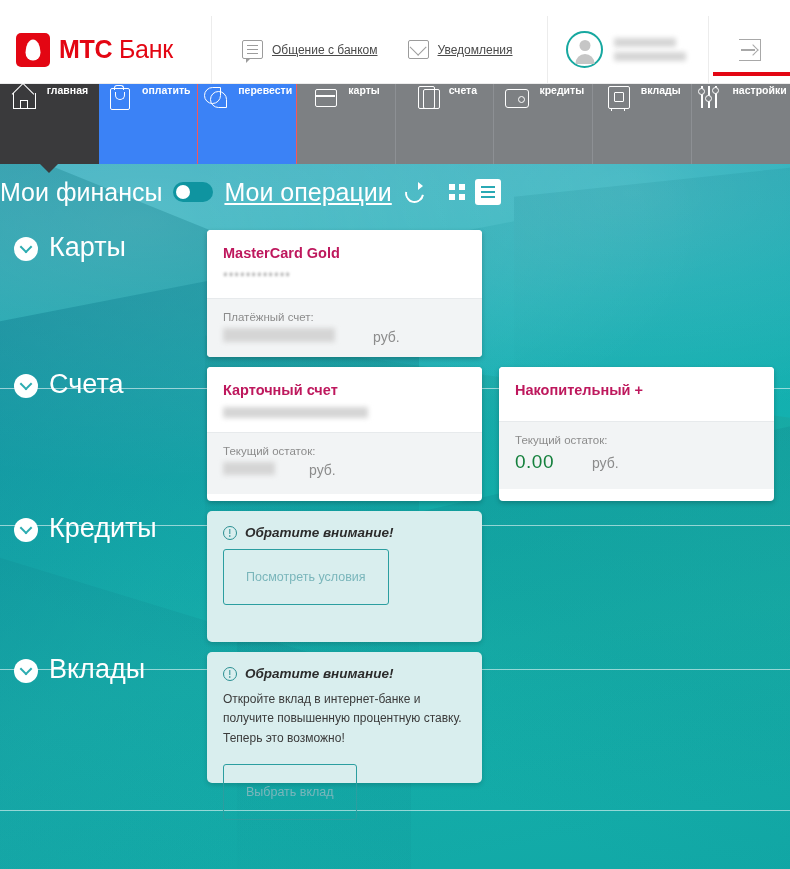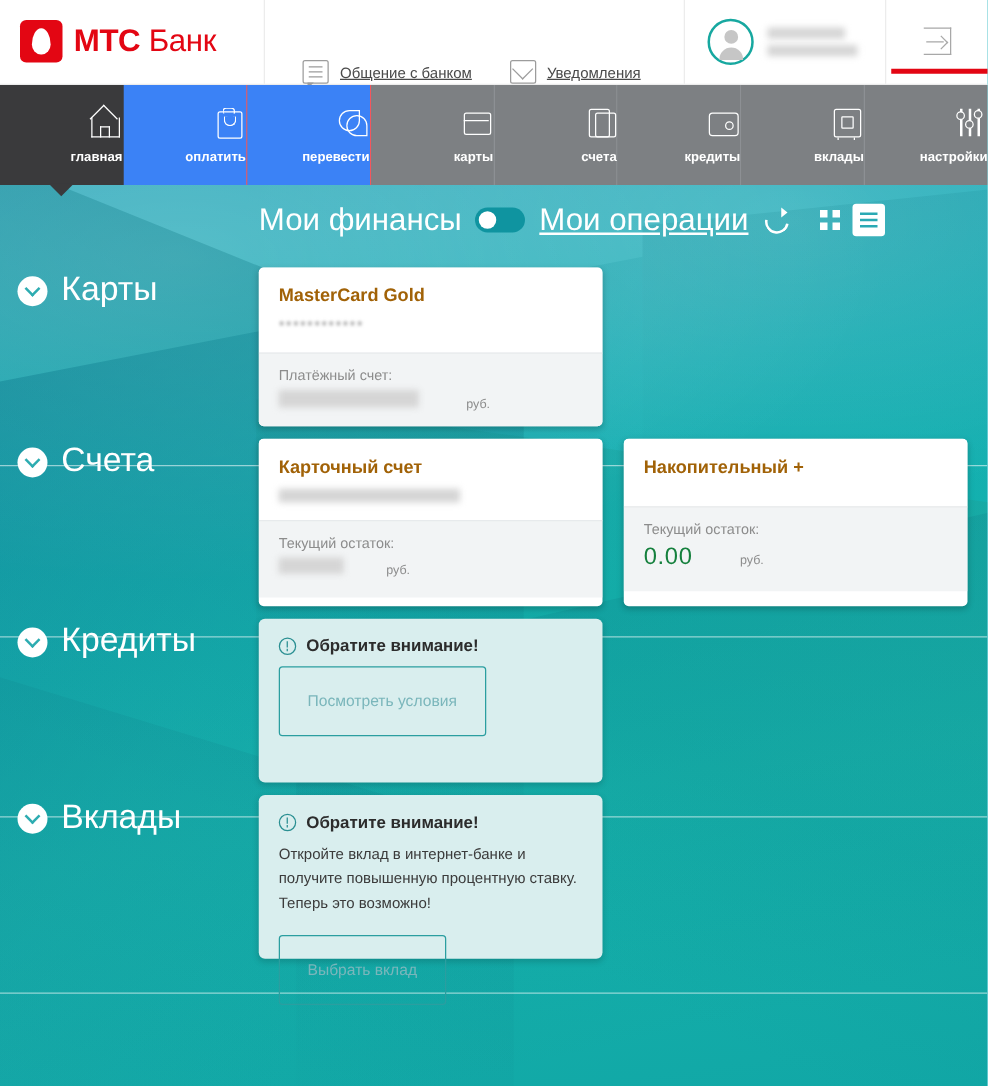--- a/index.html
+++ b/index.html
@@ -9,23 +9,24 @@
     background: #ffffff;
     overflow: hidden;
     position: relative;
   }
 
   
   .header {
     height: 68px;
     background: #ffffff;
     display: flex;
-    align-items: flex-end;
+    align-items: center;
     position: relative;
     border-bottom: 1px solid #ececec;
+    margin-top: 16px;
   }
   .logo-zone {
     width: 212px;
     height: 68px;
     display: flex;
     align-items: center;
     padding-left: 16px;
     border-right: 1px solid #ececec;
   }
   .logo-mark {
@@ -188,22 +189,21 @@
   .nav {
     height: 80px;
     display: flex;
     background: #7d8083;
   }
   .nav-item {
     flex: 1 1 0;
     background: #7d8083;
     border-right: 1px solid #8d9094;
     display: flex;
-    flex-direction: column;
-    align-items: flex-end;
+    align-items: flex-start;
     justify-content: center;
     gap: 9px;
     cursor: pointer;
     position: relative;
   }
   .nav-item:last-child { border-right: none; }
   .nav-item.dark { background: #3a3a3c; border-right-color: #3a3a3c; }
   .nav-item.red { background: #3b82f6; border-right-color: #f4575b; }
   .nav-label {
     font-size: 10.5px;
@@ -434,21 +434,20 @@
     z-index: 2;
   }
 
   
   .title-row {
     position: relative;
     z-index: 3;
     height: 56px;
     display: flex;
     align-items: center;
-    padding-left: 207px;
     gap: 11px;
   }
   .t-main {
     font-size: 25px;
     color: #ffffff;
     font-weight: normal;
     white-space: nowrap;
   }
   .toggle {
     width: 40px; height: 20px;
@@ -576,21 +575,21 @@
     background: #fff;
     border-radius: 4px;
     box-shadow: 0 2px 5px rgba(0,0,0,.22);
     overflow: hidden;
     cursor: pointer;
   }
   .pcard-top { padding: 15px 16px 14px 16px; background: #fff; }
   .pcard-name {
     font-size: 14.5px;
     font-weight: bold;
-    color: #a16207;
+    color: #be185d;
     margin-bottom: 9px;
   }
   .masked {
     font-size: 12px;
     color: #9a9a9a;
     letter-spacing: 1px;
     filter: blur(1.1px);
   }
   .pcard-bot {
     background: #f2f4f5;
@@ -602,21 +601,21 @@
     font-size: 11.5px;
     color: #8c8c8c;
     margin-bottom: 5px;
   }
   .val-row { display: flex; align-items: baseline; gap: 6px; }
   .val-num {
     font-size: 19px;
     color: #15803d;
     letter-spacing: .5px;
   }
-  .val-cur { font-size: 10px; color: #8c8c8c; padding-left: 32px; }
+  .val-cur { font-size: 14px; color: #8c8c8c; padding-left: 32px; }
 
   
   .notice {
     width: 275px;
     background: #d9eeee;
     border-radius: 5px;
     box-shadow: 0 2px 5px rgba(0,0,0,.16);
     padding: 14px 16px 17px 16px;
   }
   .n-head {
@@ -645,20 +644,21 @@
     position: absolute;
     left: 50%; bottom: 2px;
     transform: translateX(-50%);
     width: 1.4px; height: 1.4px;
     background: #2a8f92;
   }
   .n-title {
     font-size: 13.5px;
     font-weight: bold;
     color: #2c2c2c;
+    font-style: italic;
   }
   .n-text {
     font-size: 12px;
     line-height: 1.62;
     color: #3b3b3b;
     margin-bottom: 16px;
   }
   .n-btn {
     display: inline-block;
     border: 1.5px solid #2b9ea0;

